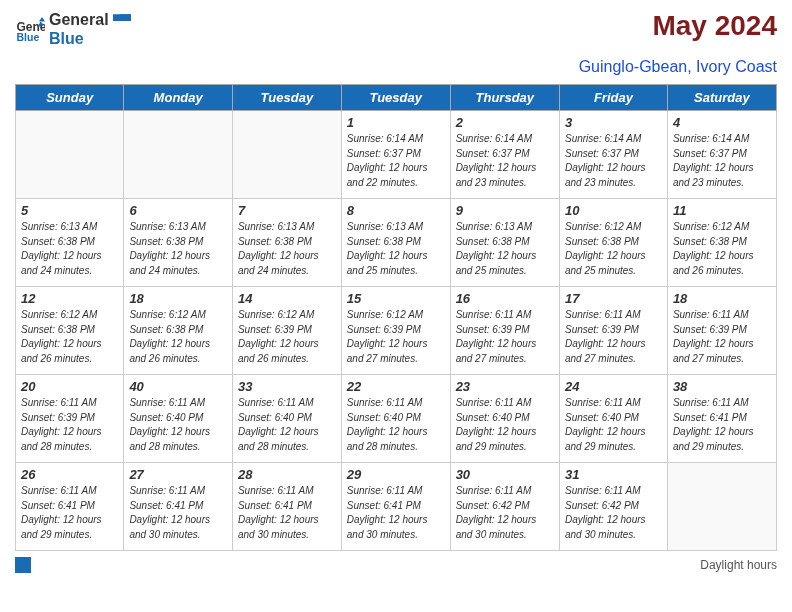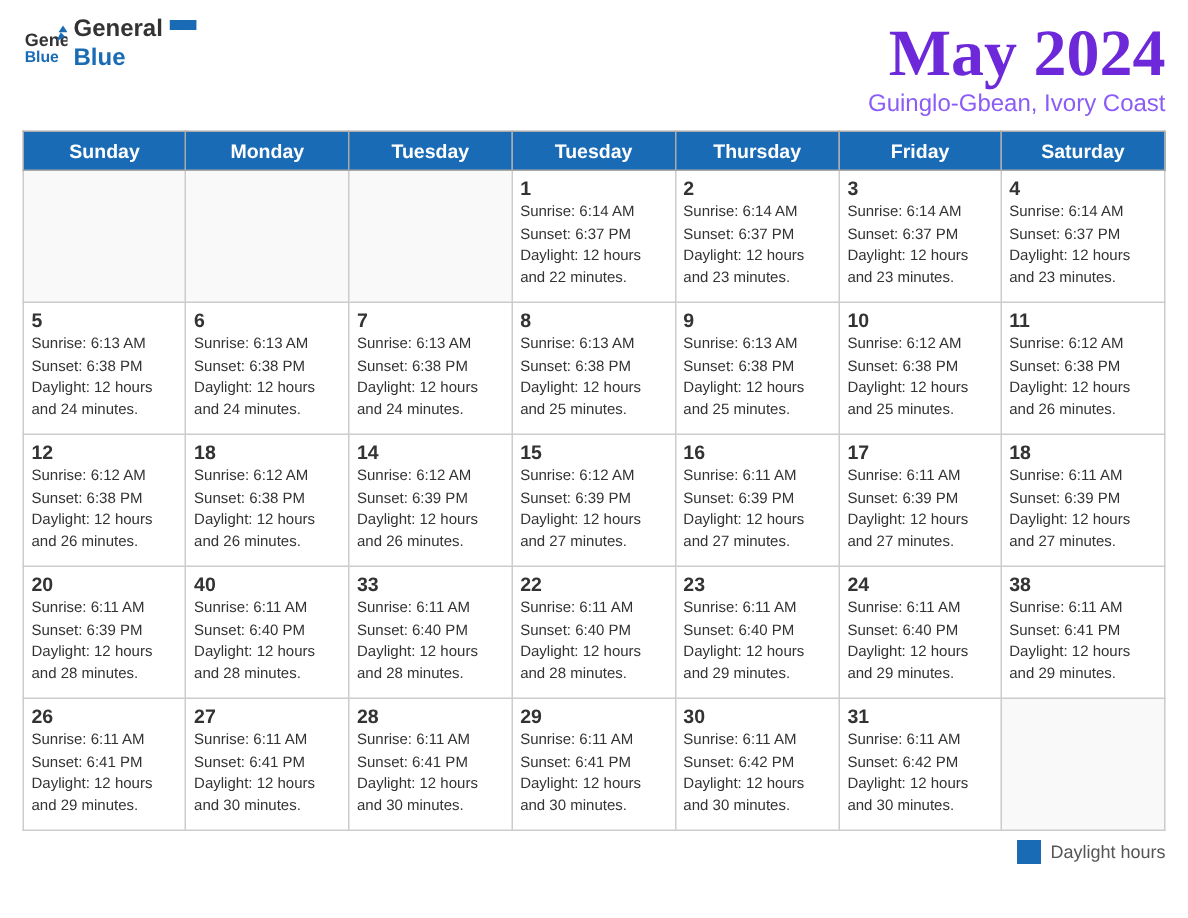--- a/index.html
+++ b/index.html
@@ -6,24 +6,24 @@
     body { font-family: Arial, sans-serif; background: #fff; width: 792px; height: 612px; overflow: hidden; }
 
     .page { width: 792px; min-height: 612px; padding: 10px 15px; }
 
     .header { display: flex; justify-content: space-between; align-items: flex-start; margin-bottom: 8px; }
 
     .logo { display: flex; align-items: center; }
     .logo-icon { width: 30px; height: 30px; margin-right: 4px; }
 
     .title-block { text-align: right; }
-    .main-title { font-size: 44px; font-weight: bold; color: #6d28d9; font-family: Liberation Serif, serif; }
-    .subtitle { font-size: 16px; color: #8b5cf6; }
-
-    .calendar { width: 100%; border-collapse: collapse; }
+    .main-title { font-size: 28px; font-weight: bold; color: #7f1d1d; }
+    .subtitle { font-size: 16px; color: #1d4ed8; margin-top: 16px; }
+
+    .calendar { width: 100%; border-collapse: collapse; font-style: italic; }
     .calendar th {
       background-color: #1a6bb5;
       color: white;
       text-align: center;
       padding: 5px 4px;
       font-size: 13px;
       border: 1px solid #aaa;
     }
     .calendar td {
       border: 1px solid #ccc;
@@ -32,21 +32,21 @@
       font-size: 10.5px;
       color: #333;
       width: 113px;
       height: 88px;
       background: #fff;
     }
     .calendar td.empty { background: #f9f9f9; }
     .day-num { font-weight: bold; font-size: 13px; margin-bottom: 2px; }
     .day-info { font-size: 10px; line-height: 1.45; color: #333; }
 
-    .legend { display: flex; align-items: center; justify-content: flex-end; margin-top: 6px; font-size: 12px; color: #555; }
+    .legend { display: flex; align-items: center; justify-content: space-between; margin-top: 6px; font-size: 12px; color: #555; }
     .legend-box { width: 16px; height: 16px; background: #1a6bb5; margin-right: 6px; }
   </style>
 </head>
 <body>
 
 <div class="page">
   <div class="header">
     <div class="logo">
       <svg class="logo-icon" viewBox="0 0 40 40">
         <text x="2" y="22" font-size="16" font-weight="bold" fill="#333">General</text>

